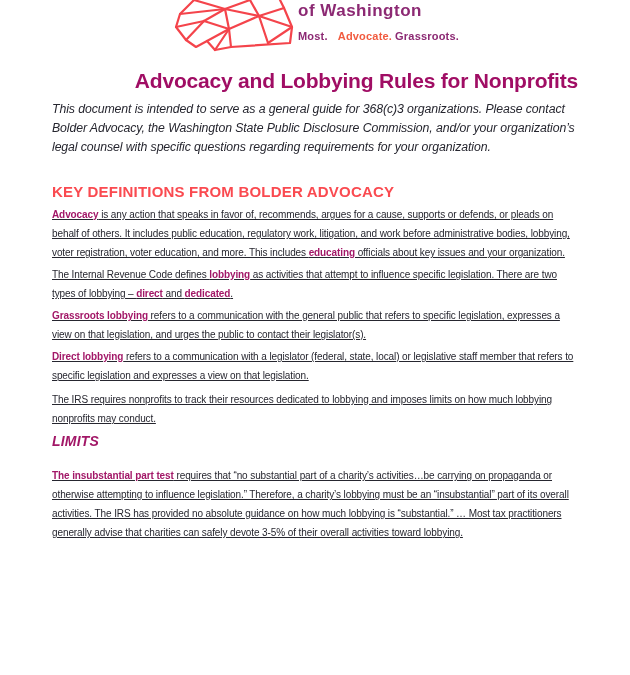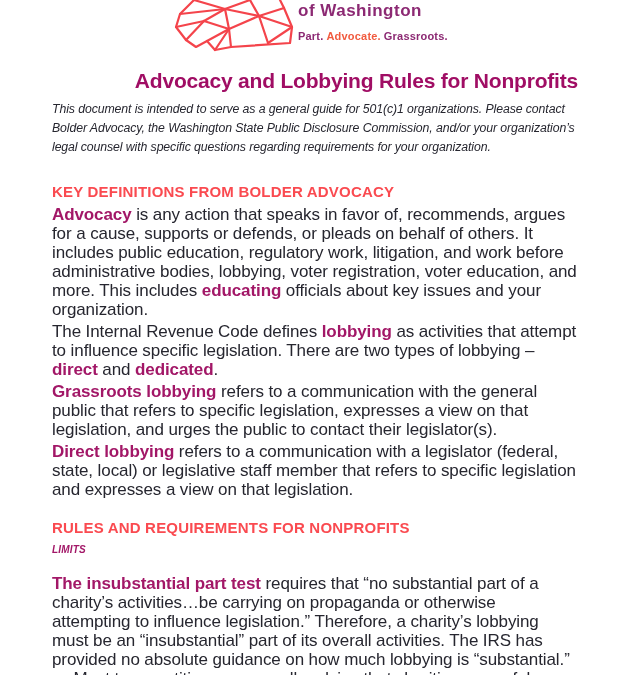--- a/index.html
+++ b/index.html
@@ -28,46 +28,46 @@
     color:var(--logo-red);
     overflow:visible;
   }
   .brand{position:absolute;left:246px;top:1px;}
   .brand-org{
     font-size:17px;font-weight:700;letter-spacing:0.5px;
     color:var(--brand-purple);line-height:20px;
   }
   .tagline{margin-top:9px;font-size:11px;font-weight:700;letter-spacing:0.2px;line-height:12px;}
   .tagline .t-purple{color:var(--brand-purple);}
-  .tagline .t-coral{color:var(--tagline-coral);}
+  .tagline .t-coral{color:var(--tagline-coral);margin-left:7px;}
   .tagline span{margin-right:3px;}
   .doc-title{
     margin:18px 0 0;text-align:right;
     font-size:21px;line-height:26px;font-weight:700;
     color:var(--title-magenta);letter-spacing:-0.2px;
   }
   .intro{
     margin:6px 0 0;font-style:italic;
     font-size:12.3px;line-height:19px;letter-spacing:-0.1px;
   }
   .section-heading{
     font-size:15px;line-height:17px;font-weight:700;
     letter-spacing:0.2px;color:var(--heading-coral);
   }
   .sh1{margin:26px 0 0;}
   .sh2{margin:20px 0 0;}
   .blocks p.para{
     margin:3px 0 0;
-    font-size:17px;line-height:19px;letter-spacing:-0.1px;
+    font-size:10px;line-height:19px;letter-spacing:-0.1px;text-decoration:underline;
   }
   .blocks p.para:first-child{margin-top:5px;}
   .blocks .accent{color:var(--accent-magenta);font-weight:700;}
   .blocks h3.subheading{
     margin:5px 0 16px;
-    font-size:10px;line-height:17px;
+    font-size:14px;line-height:17px;
     font-style:italic;font-weight:600;letter-spacing:0.2px;
     color:var(--accent-magenta);
   }
 </style>
 </head>
 <body>
 
 <div class="page">
 
   <header class="header">
@@ -90,40 +90,40 @@
       <line x1="56" y1="29" x2="34" y2="41"></line>
       <line x1="56" y1="29" x2="42" y2="50"></line>
       <line x1="56" y1="29" x2="86" y2="16"></line>
       <line x1="56" y1="29" x2="58" y2="47"></line>
       <line x1="86" y1="16" x2="95" y2="43"></line>
       <line x1="95" y1="43" x2="119" y2="27"></line>
     </svg>
     <div class="brand">
       <div class="brand-org">of Washington</div>
       <div class="tagline">
-        <span class="t-purple">Part.</span><span class="t-coral">Advocate.</span><span class="t-purple">Grassroots.</span>
+        <span class="t-purple">Most.</span><span class="t-coral">Advocate.</span><span class="t-purple">Grassroots.</span>
       </div>
     </div>
   </header>
 
   <h1 class="doc-title">Advocacy and Lobbying Rules for Nonprofits</h1>
 
-  <p class="intro">This document is intended to serve as a general guide for 501(c)1 organizations. Please contact Bolder Advocacy, the Washington State Public Disclosure Commission, and/or your organization’s legal counsel with specific questions regarding requirements for your organization.</p>
+  <p class="intro">This document is intended to serve as a general guide for 368(c)3 organizations. Please contact Bolder Advocacy, the Washington State Public Disclosure Commission, and/or your organization’s legal counsel with specific questions regarding requirements for your organization.</p>
 
   <section>
     <h2 class="section-heading sh1">KEY DEFINITIONS FROM BOLDER ADVOCACY</h2>
     <div class="blocks">
         <p class="para"><strong class="accent">Advocacy</strong><span> is any action that speaks in favor of, recommends, argues for a cause, supports or defends, or pleads on behalf of others. It includes public education, regulatory work, litigation, and work before administrative bodies, lobbying, voter registration, voter education, and more. This includes </span><strong class="accent">educating</strong><span> officials about key issues and your organization.</span></p>
         <p class="para"><span>The Internal Revenue Code defines </span><strong class="accent">lobbying</strong><span> as activities that attempt to influence specific legislation. There are two types of lobbying – </span><strong class="accent">direct</strong><span> and </span><strong class="accent">dedicated</strong><span>.</span></p>
         <p class="para"><strong class="accent">Grassroots lobbying</strong><span> refers to a communication with the general public that refers to specific legislation, expresses a view on that legislation, and urges the public to contact their legislator(s).</span></p>
         <p class="para"><strong class="accent">Direct lobbying</strong><span> refers to a communication with a legislator (federal, state, local) or legislative staff member that refers to specific legislation and expresses a view on that legislation.</span></p>
       </div>
   </section>
 
   <section>
-    <h2 class="section-heading sh2">RULES AND REQUIREMENTS FOR NONPROFITS</h2>
     <div class="blocks">
+        <p class="para"><span>The IRS requires nonprofits to track their resources dedicated to lobbying and imposes limits on how much lobbying nonprofits may conduct.</span></p>
         <h3 class="subheading">LIMITS</h3>
         <p class="para"><strong class="accent">The insubstantial part test</strong><span> requires that “no substantial part of a charity’s activities…be carrying on propaganda or otherwise attempting to influence legislation.” Therefore, a charity’s lobbying must be an “insubstantial” part of its overall activities. The IRS has provided no absolute guidance on how much lobbying is “substantial.” … Most tax practitioners generally advise that charities can safely devote 3-5% of their overall activities toward lobbying.</span></p>
       </div>
   </section>
 
 </div>
 
 </body></html>

